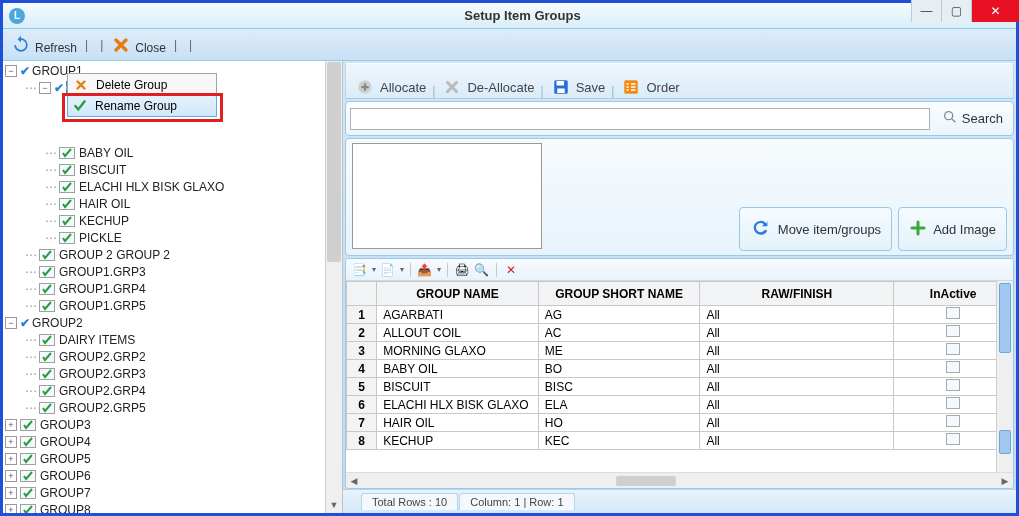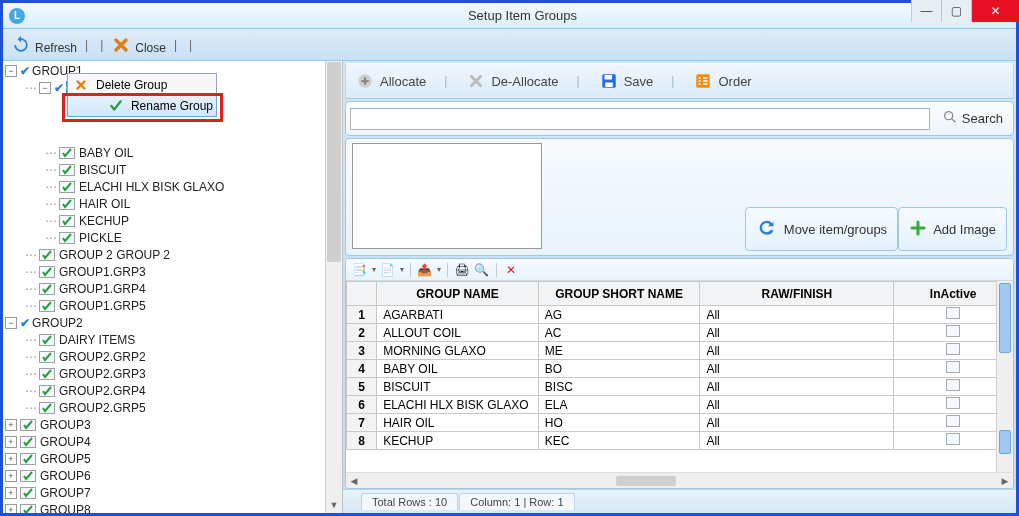--- a/index.html
+++ b/index.html
@@ -1,20 +1,20 @@
 <!DOCTYPE html>
 <html><head>
 <meta charset="utf-8">
 <style>
   * { box-sizing: border-box; margin: 0; padding: 0; }
   body { font-family: "Segoe UI", Tahoma, sans-serif; font-size: 12px; background: #fff; }
   .window { width: 1019px; height: 516px; border: 3px solid #2050d8; position: relative; background: #fff; }
   .titlebar { height: 26px; background: linear-gradient(#f5faff,#d8eef8); display: flex; align-items: center; position: relative; border-bottom: 1px solid #8ccfe8; }
   .title-icon { width: 16px; height: 16px; margin: 0 4px 0 6px; border-radius: 50%; background: #4aa8e0; color: #fff; display: flex; align-items: center; justify-content: center; font-size: 10px; font-weight: bold; }
-  .title-text { flex: 1; text-align: center; font-size: 13px; color: #333; }
+  .title-text { flex: 1; text-align: center; font-size: 13px; color: #333; font-weight: bold; }
   .win-controls { position: absolute; top: -3px; right: -3px; display: flex; }
   .win-btn { width: 30px; height: 22px; background: #e6eef3; border-left: 1px solid #b8ccd8; display: flex; align-items: center; justify-content: center; color: #444; }
   .win-btn.close { width: 48px; background: #e81123; color: #fff; }
   .toolbar1 { height: 32px; background: linear-gradient(#deecf9,#c8e0f6); border-bottom: 1px solid #8ccfe8; display: flex; align-items: center; padding-left: 8px; gap: 4px; }
   .tb-sep { color: #666; margin: 0 4px; }
   .tb-btn { display: flex; align-items: flex-end; gap: 4px; color: #333; cursor: pointer; }
   .icn { width: 20px; height: 20px; display: flex; align-items: center; justify-content: center; }
   .icn-refresh svg, .icn-close svg { width: 20px; height: 20px; }
   .body-row { display: flex; height: calc(100% - 26px - 32px); }
   .left-pane { width: 340px; border-right: 1px solid #c0c0c0; position: relative; overflow: hidden; }
@@ -23,41 +23,41 @@
   .tree-row .lbl { margin-left: 2px; }
   .tree-row .lbl.sel { background: #2a8dd4; color: #fff; }
   .expander { width: 12px; height: 12px; border: 1px solid #999; display: inline-flex; align-items: center; justify-content: center; font-size: 9px; line-height: 9px; color: #555; margin-right: 3px; }
   .dots { color: #999; margin-right: 2px; }
   .tick { width: 16px; height: 12px; display: inline-flex; align-items: center; justify-content: center; border: 1px solid #a0a0a0; background: #f4f8ff; margin-right: 2px; }
   .tick svg { width: 10px; height: 10px; }
   .chk { color: #2a7dd8; font-weight: bold; }
   .ctx-menu { position: absolute; left: 64px; top: 12px; width: 150px; background: #f7f7f7; border: 1px solid #9aa6b8; z-index: 10; font-size: 12px; }
   .ctx-item { height: 22px; display: flex; align-items: center; padding: 0 4px; border-top: 1px solid #d8d8d8; }
   .ctx-item:first-child { border-top: none; }
-  .ctx-item.sel { background: linear-gradient(#e5f1fb,#cfe8fb); border: 1px solid #6aa8db; border-radius: 2px; margin: -1px; padding: 0 3px; justify-content: flex-end; }
+  .ctx-item.sel { background: linear-gradient(#e5f1fb,#cfe8fb); border: 1px solid #6aa8db; border-radius: 2px; margin: -1px; padding: 0 3px; }
   .ctx-icn { width: 18px; height: 16px; display: flex; align-items: center; justify-content: center; margin-right: 6px; }
   .red-highlight { position: absolute; left: 59px; top: 32px; width: 161px; height: 29px; border: 3px solid #e02020; z-index: 11; pointer-events: none; }
   .vscroll { position: absolute; right: 0; top: 0; bottom: 0; width: 17px; background: #efefef; border-left: 1px solid #cfcfcf; }
   .vscroll .thumb { position: absolute; left: 1px; right: 1px; top: 1px; height: 200px; background: #cfcfcf; border-radius: 2px; }
   .vscroll .arrow { position: absolute; left: 0; right: 0; height: 17px; display: flex; align-items: center; justify-content: center; font-size: 9px; color: #666; }
   .vscroll .arrow.up { top: 0; }
   .vscroll .arrow.down { bottom: 0; }
   .right-pane { flex: 1; background: linear-gradient(#d0e6f8,#c0dcf4); display: flex; flex-direction: column; }
-  .toolbar2 { height: 36px; background: linear-gradient(#f0f6fc,#d9ecf9); display: flex; align-items: center; padding-left: 8px; gap: 12px; border-bottom: 1px solid #a8cce8; border-top: 1px solid #fff; margin: 2px 2px 0 2px; border-radius: 3px 3px 0 0; border-left:1px solid #bcd8ea; border-right:1px solid #bcd8ea;}
+  .toolbar2 { height: 36px; background: linear-gradient(#f0f6fc,#d9ecf9); display: flex; align-items: flex-end; padding-left: 8px; gap: 0; border-bottom: 1px solid #a8cce8; border-top: 1px solid #fff; margin: 2px 2px 0 2px; border-radius: 3px 3px 0 0; border-left:1px solid #bcd8ea; border-right:1px solid #bcd8ea;}
   .tb2-btn { display: flex; align-items: center; gap: 4px; color: #444; cursor: pointer; font-size: 13px; }
   .tb2-icn { width: 22px; height: 22px; display: flex; align-items: center; justify-content: center; }
   .tb2-sep { color: #9ab8cc; margin: 0 6px; }
   .search-row { height: 35px; margin: 2px 2px 0 2px; border: 1px solid #9cc8e4; border-radius: 4px; background: linear-gradient(#fafdff,#ecf5fc); display: flex; align-items: center; padding-left: 4px; padding-right: 4px; }
   .search-input { flex: 1; height: 22px; border: 1px solid #b0b0b0; background: #fff; padding: 0 4px; margin-right: 6px; }
   .search-btn { display: flex; align-items: center; gap: 4px; color: #333; padding: 2px 6px; cursor: pointer; font-size: 13px; }
   .image-panel-row { height: 118px; margin: 2px 2px 0 2px; border: 1px solid #9cc8e4; border-radius: 4px; background: linear-gradient(#f7fbfe,#e8f3fb); padding: 4px 6px; display: flex; gap: 6px; }
   .img-box { width: 190px; height: 106px; background: #fff; border: 1px solid #999; }
   .img-left-wrap { flex:1; display:flex; }
   .big-btn { border: 1px solid #9cc8e4; background: linear-gradient(#f6fbff,#e4f1fb); border-radius: 4px; display: flex; align-items: center; justify-content: center; gap: 6px; font-size: 13px; color: #333; padding: 0 10px; height: 44px; cursor: pointer; align-self: flex-end; }
-  .big-btn-group { display:flex; align-items:flex-end; }
+  .big-btn-group { display:flex; gap:6px; align-items:flex-end; }
   .grid-wrap { flex: 1; margin: 2px 2px 0 2px; border: 1px solid #9cc8e4; border-radius: 4px; background: #fff; display: flex; flex-direction: column; overflow: hidden; }
   .grid-toolbar { height: 22px; background: linear-gradient(#f6fbff,#e8f3fb); display: flex; align-items: center; padding-left: 6px; gap: 4px; border-bottom: 1px solid #d0d8e0; }
   .gt-icn { width: 16px; height: 16px; display: flex; align-items: center; justify-content: center; }
   .gt-sep { width: 1px; height: 14px; background: #c0c8d0; margin: 0 2px; }
   .grid-body-wrap { flex:1; position: relative; overflow:hidden;}
   table.grid { border-collapse: collapse; width: 100%; table-layout: fixed; font-size: 12px; }
   table.grid th, table.grid td { border: 1px solid #c8c8c8; padding: 1px 6px; text-align: left; height: 18px; white-space: nowrap; overflow: hidden; }
   table.grid th { background: #f2f3f4; font-weight: bold; text-align: center; height: 24px; }
   table.grid td.row-hdr { background: #f2f3f4; text-align: center; width: 28px; font-weight: bold; }
   table.grid th.row-hdr { width: 28px; }

